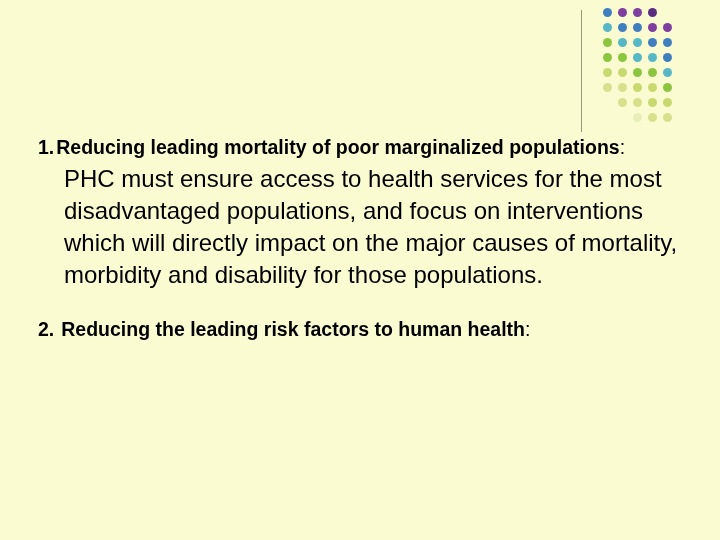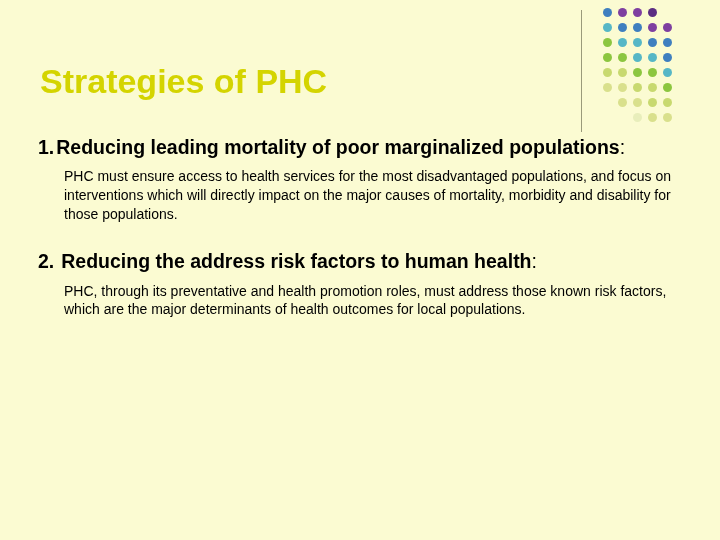--- a/index.html
+++ b/index.html
@@ -75,23 +75,23 @@
   .item-num.sp {
     padding-right: 7px;
   }
   .item-head-text {
     flex: 1 1 auto;
   }
   .item-head-text .colon {
     font-weight: normal;
   }
   .item-body {
-    font-size: 14px;
+    font-size: 24px;
     line-height: 1.33;
-    margin: 8px 0 0 26px;
+    margin: 0 0 0 26px;
     font-weight: normal;
   }
 </style>
 </head>
 <body>
 
 <div class="slide">
 
   <div class="deco">
     <div class="deco-divider"></div>
@@ -128,34 +128,32 @@
         <div class="dot" style="left: 15px; top: 90px; background: rgb(217, 224, 140);"></div>
         <div class="dot" style="left: 30px; top: 90px; background: rgb(217, 224, 140);"></div>
         <div class="dot" style="left: 45px; top: 90px; background: rgb(200, 217, 111);"></div>
         <div class="dot" style="left: 60px; top: 90px; background: rgb(200, 217, 111);"></div>
         <div class="dot" style="left: 30px; top: 105px; background: rgb(232, 238, 187);"></div>
         <div class="dot" style="left: 45px; top: 105px; background: rgb(217, 224, 140);"></div>
         <div class="dot" style="left: 60px; top: 105px; background: rgb(217, 224, 140);"></div>
       </div>
   </div>
 
-  <div class="title">Strategies of PHC</div>
 
   <div class="body">
 
     <div class="item">
       <div class="item-head">
         <span class="item-num">1.</span>
         <span class="item-head-text"><span>Reducing leading mortality of poor marginalized populations</span><span class="colon">:</span></span>
       </div>
       <div class="item-body">PHC must ensure access to health services for the most disadvantaged populations, and focus on interventions which will directly impact on the major causes of mortality, morbidity and disability for those populations.</div>
     </div>
 
     <div class="item" style="margin-top:26px;">
       <div class="item-head">
         <span class="item-num sp">2.</span>
-        <span class="item-head-text"><span>Reducing the address risk factors to human health</span><span class="colon">:</span></span>
+        <span class="item-head-text"><span>Reducing the leading risk factors to human health</span><span class="colon">:</span></span>
       </div>
-      <div class="item-body">PHC, through its preventative and health promotion roles, must address those known risk factors, which are the major determinants of health outcomes for local populations.</div>
     </div>
 
   </div>
 </div>
 
 </body></html>

